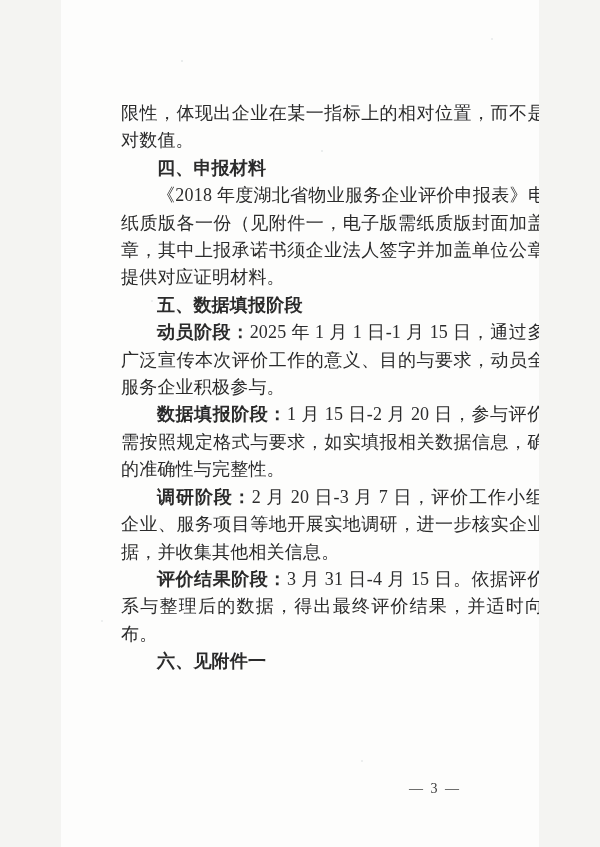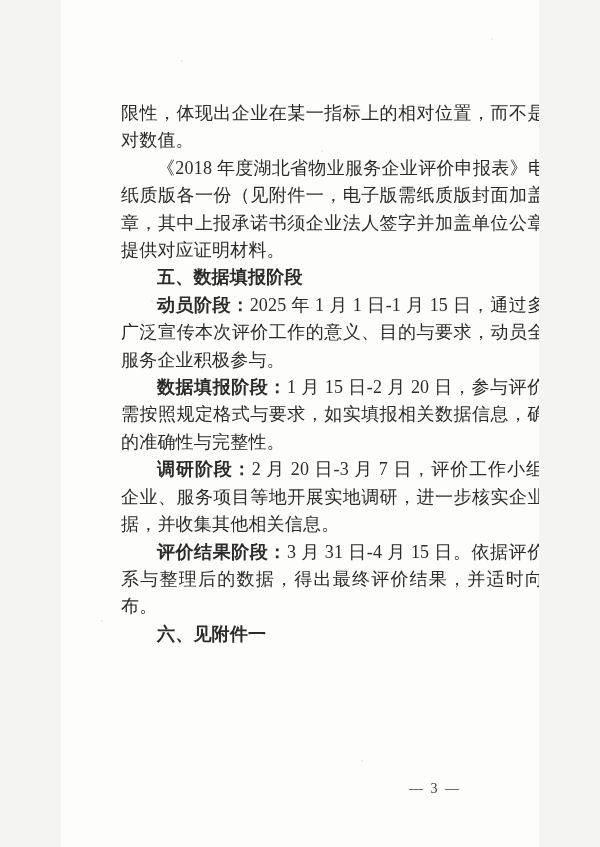--- a/index.html
+++ b/index.html
@@ -68,20 +68,21 @@
   }
 </style>
 </head>
 <body>
 
 <div class="page">
   <div class="content">
 
     <p class="para">限性，体现出企业在某一指标上的相对位置，而不是关注绝对数值。</p>
 
+    <p class="heading">四、申报材料</p>
 
     <p class="para indent">《2018 年度湖北省物业服务企业评价申报表》电子版、纸质版各一份（见附件一，电子版需纸质版封面加盖单位公章，其中上报承诺书须企业法人签字并加盖单位公章）。并提供对应证明材料。</p>
 
     <p class="heading">五、数据填报阶段</p>
 
     <p class="para indent"><span class="lead">动员阶段：</span><span>2025 年 1 月 1 日-1 月 15 日，通过多种渠道广泛宣传本次评价工作的意义、目的与要求，动员全省物业服务企业积极参与。</span></p>
 
     <p class="para indent"><span class="lead">数据填报阶段：</span><span>1 月 15 日-2 月 20 日，参与评价的企业需按照规定格式与要求，如实填报相关数据信息，确保数据的准确性与完整性。</span></p>
 
     <p class="para indent"><span class="lead">调研阶段：</span><span>2 月 20 日-3 月 7 日，评价工作小组将深入企业、服务项目等地开展实地调研，进一步核实企业填报数据，并收集其他相关信息。</span></p>

